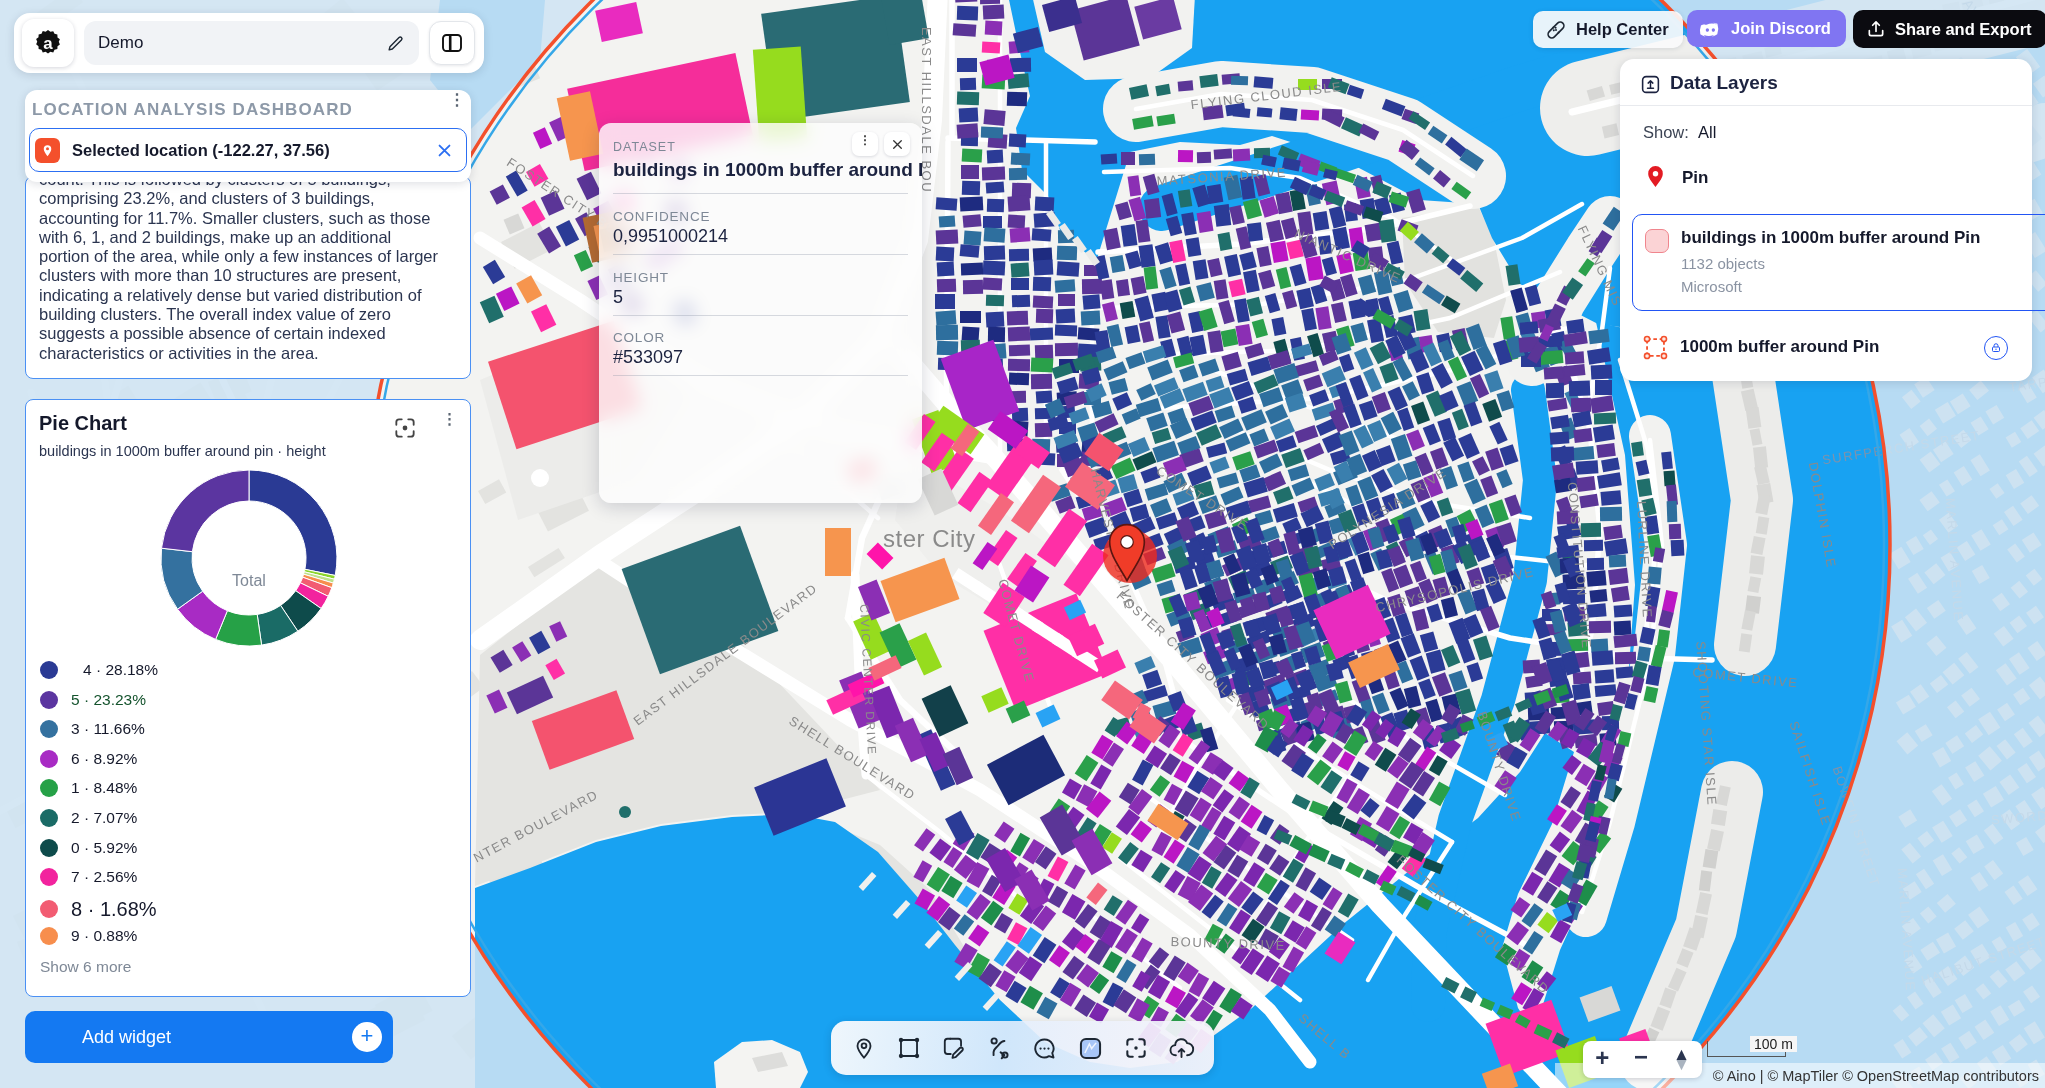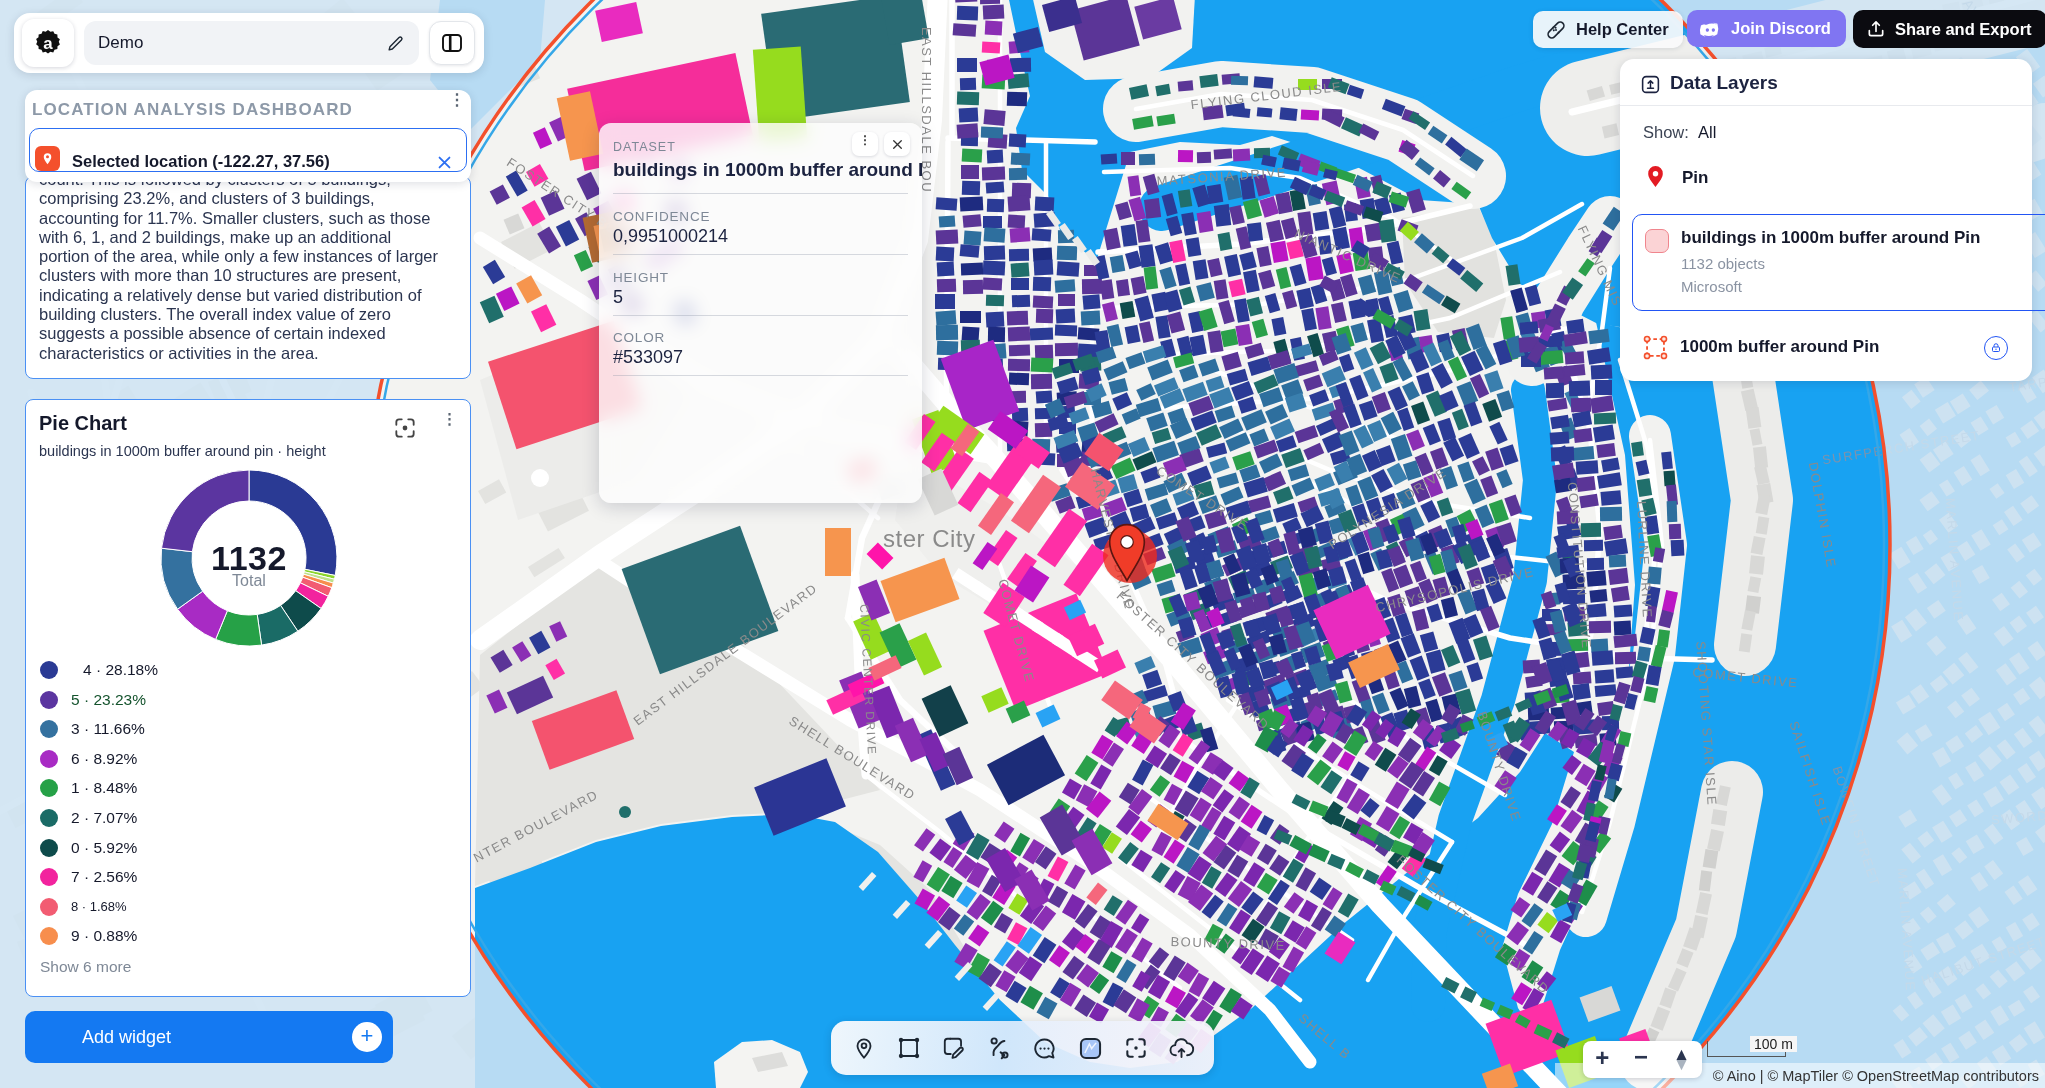--- a/index.html
+++ b/index.html
@@ -1972,21 +1972,21 @@
     <svg width="24" height="24" viewBox="0 0 24 24">
         <rect x="3" y="4" width="18" height="16" rx="3.5" fill="none" stroke="#111" stroke-width="1.9"></rect>
         <line x1="10.2" y1="4.5" x2="10.2" y2="19.5" stroke="#111" stroke-width="2.6"></line>
       </svg>
   </div>
 </div>
 
 <div class="abs card" style="left:25px;top:90px;width:446px;height:92px;border-radius:12px;z-index:5;">
   <div class="abs" style="left:7px;top:10px;font-size:17px;font-weight:bold;color:#8d99a8;letter-spacing:1.1px;">LOCATION ANALYSIS DASHBOARD</div>
   <div class="abs" style="right:8px;top:6px;color:#5a6572;font-size:16px;font-weight:bold;letter-spacing:0;line-height:7px;text-align:center;width:14px;">⋮</div>
-  <div class="abs" style="left:4px;top:38px;width:438px;height:44px;background:#fff;border:1.5px solid #2c6ff2;border-radius:10px;display:flex;align-items:flex-end;">
+  <div class="abs" style="left:4px;top:38px;width:438px;height:44px;background:#fff;border:1.5px solid #2c6ff2;border-radius:10px;display:flex;align-items:center;">
     <div style="width:25px;height:25px;margin-left:5px;border-radius:6px;background:#f4502c;display:flex;align-items:center;justify-content:center;">
       <svg width="15" height="15" viewBox="0 0 24 24">
           <path d="M12 21c-4-5.2-6-8.5-6-11.5a6 6 0 1112 0C18 12.5 16 15.8 12 21z" fill="#fff"></path>
           <circle cx="12" cy="9.3" r="2.4" fill="#f4502c"></circle>
         </svg>
     </div>
     <span style="margin-left:12px;font-size:16.5px;font-weight:bold;color:#15192b;">Selected location (-122.27, 37.56)</span>
     <svg width="17" height="17" viewBox="0 0 24 24" style="margin-left:auto;margin-right:13px;">
         <path d="M5 5l14 14M19 5L5 19" stroke="#2c6ff2" stroke-width="2.6" stroke-linecap="round"></path>
       </svg>
@@ -2012,21 +2012,20 @@
       <path d="M173.3,114.1 A88.0,88.0 0 0 1 171.8,118.7 L142.7,108.2 A57.0,57.0 0 0 0 143.6,105.2 Z" fill="#f78e4d" stroke="#fff" stroke-width="1"></path>
       <path d="M171.8,118.7 A88.0,88.0 0 0 1 168.2,127.3 L140.3,113.8 A57.0,57.0 0 0 0 142.7,108.2 Z" fill="#f25c72" stroke="#fff" stroke-width="1"></path>
       <path d="M168.2,127.3 A88.0,88.0 0 0 1 161.1,139.5 L135.7,121.7 A57.0,57.0 0 0 0 140.3,113.8 Z" fill="#f2239e" stroke="#fff" stroke-width="1"></path>
       <path d="M161.1,139.5 A88.0,88.0 0 0 1 137.8,162.2 L120.6,136.4 A57.0,57.0 0 0 0 135.7,121.7 Z" fill="#0e4b4b" stroke="#fff" stroke-width="1"></path>
       <path d="M137.8,162.2 A88.0,88.0 0 0 1 101.6,176.1 L97.2,145.4 A57.0,57.0 0 0 0 120.6,136.4 Z" fill="#1a6b66" stroke="#fff" stroke-width="1"></path>
       <path d="M101.6,176.1 A88.0,88.0 0 0 1 55.6,170.4 L67.4,141.7 A57.0,57.0 0 0 0 97.2,145.4 Z" fill="#26a147" stroke="#fff" stroke-width="1"></path>
       <path d="M55.6,170.4 A88.0,88.0 0 0 1 17.5,140.2 L42.7,122.2 A57.0,57.0 0 0 0 67.4,141.7 Z" fill="#a82bc4" stroke="#fff" stroke-width="1"></path>
       <path d="M17.5,140.2 A88.0,88.0 0 0 1 1.5,79.2 L32.4,82.7 A57.0,57.0 0 0 0 42.7,122.2 Z" fill="#34719f" stroke="#fff" stroke-width="1"></path>
       <path d="M1.5,79.2 A88.0,88.0 0 0 1 89.0,1.0 L89.0,32.0 A57.0,57.0 0 0 0 32.4,82.7 Z" fill="#5b35a0" stroke="#fff" stroke-width="1"></path>
     </svg>
-  <div class="abs" style="left:0;top:139px;width:446px;text-align:center;font-size:34px;font-weight:bold;color:#15192b;letter-spacing:0.5px;">1132</div>
   <div class="abs" style="left:0;top:172px;width:446px;text-align:center;font-size:16px;color:#7e8896;">Total</div>
   <div class="abs" style="left:14px;top:261px;display:flex;align-items:center;gap:12px;">
       <div style="width:18px;height:18px;border-radius:50%;background:#2a3a94;"></div>
       <span style="margin-left:13px;font-size:15.5px;color:#15192b;">4 · 28.18%</span>
     </div>
     <div class="abs" style="left:14px;top:290.6px;display:flex;align-items:center;">
       <div style="width:18px;height:18px;border-radius:50%;background:#5b35a0;"></div>
       <span style="margin-left:13px;font-size:15.5px;color:#14532d;">5 · 23.23%</span>
     </div>
     <div class="abs" style="left:14px;top:320.2px;display:flex;align-items:center;">
@@ -2048,21 +2047,21 @@
     <div class="abs" style="left:14px;top:438.6px;display:flex;align-items:center;">
       <div style="width:18px;height:18px;border-radius:50%;background:#0e4b4b;"></div>
       <span style="margin-left:13px;font-size:15.5px;color:#15192b;">0 · 5.92%</span>
     </div>
     <div class="abs" style="left:14px;top:468.2px;display:flex;align-items:center;">
       <div style="width:18px;height:18px;border-radius:50%;background:#f2239e;"></div>
       <span style="margin-left:13px;font-size:15.5px;color:#15192b;">7 · 2.56%</span>
     </div>
     <div class="abs" style="left:14px;top:497.8px;display:flex;align-items:center;">
       <div style="width:18px;height:18px;border-radius:50%;background:#f25c72;"></div>
-      <span style="margin-left:13px;font-size:13px;color:#15192b;">8 · 1.68%</span>
+      <span style="margin-left:13px;font-size:20px;color:#15192b;">8 · 1.68%</span>
     </div>
     <div class="abs" style="left:14px;top:527.4px;display:flex;align-items:center;">
       <div style="width:18px;height:18px;border-radius:50%;background:#f78e4d;"></div>
       <span style="margin-left:13px;font-size:15.5px;color:#15192b;">9 · 0.88%</span>
     </div>
   <div class="abs" style="left:14px;top:558px;font-size:15.5px;color:#7e8896;">Show 6 more</div>
 </div>
 
 <div class="abs" style="left:25px;top:1011px;width:368px;height:52px;background:#1479f2;border-radius:10px;z-index:4;display:flex;align-items:center;padding-left:24px;">
   <span style="margin-left:33px;font-size:18px;color:#fff;">Add widget</span>

